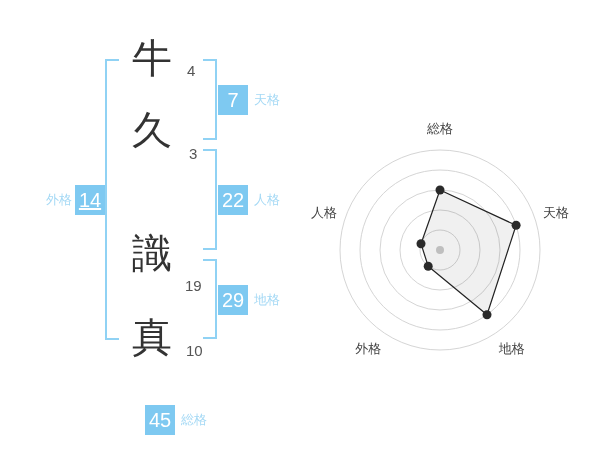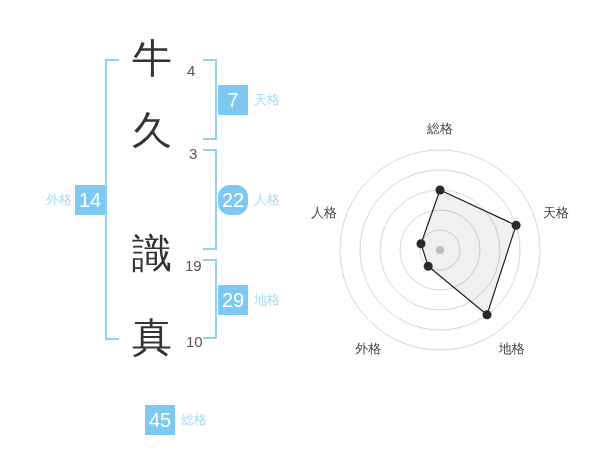--- a/index.html
+++ b/index.html
@@ -30,22 +30,22 @@
   .kanji.c3 { top: 317px; }
 
   .strokes {
     position: absolute;
     font-size: 15px;
     line-height: 16px;
     color: #555555;
   }
   .strokes.s0 { left: 187px; top: 63px; }
   .strokes.s1 { left: 189px; top: 146px; }
-  .strokes.s2 { left: 185px; top: 258px; }
-  .strokes.s3 { left: 186px; top: 334px; }
+  .strokes.s2 { left: 185px; top: 278px; }
+  .strokes.s3 { left: 186px; top: 343px; }
 
   .bracket {
     position: absolute;
     border: 2px solid #90d2f4;
   }
   .bracket.left {
     left: 105px; top: 59px;
     width: 14px; height: 281px;
     border-right: none;
   }
@@ -61,23 +61,23 @@
   .kaku-box {
     position: absolute;
     width: 30px; height: 30px;
     background: #7ec9f1;
     color: #ffffff;
     font-size: 20px;
     line-height: 30px;
     text-align: center;
   }
   .kaku-box.b-ten { left: 218px; top: 85px; }
-  .kaku-box.b-jin { left: 218px; top: 185px; border-radius: 12px; }
+  .kaku-box.b-jin { left: 218px; top: 185px; }
   .kaku-box.b-chi { left: 218px; top: 285px; text-align: center; }
-  .kaku-box.b-gai { left: 75px;  top: 185px; }
+  .kaku-box.b-gai { left: 75px;  top: 185px; text-decoration: underline; }
   .kaku-box.b-sou { left: 145px; top: 405px; }
 
   .kaku-label {
     position: absolute;
     font-size: 13px;
     line-height: 16px;
     color: #a5d9f5;
   }
   .kaku-label.l-ten { left: 254px; top: 92px; }
   .kaku-label.l-jin { left: 254px; top: 192px; }

